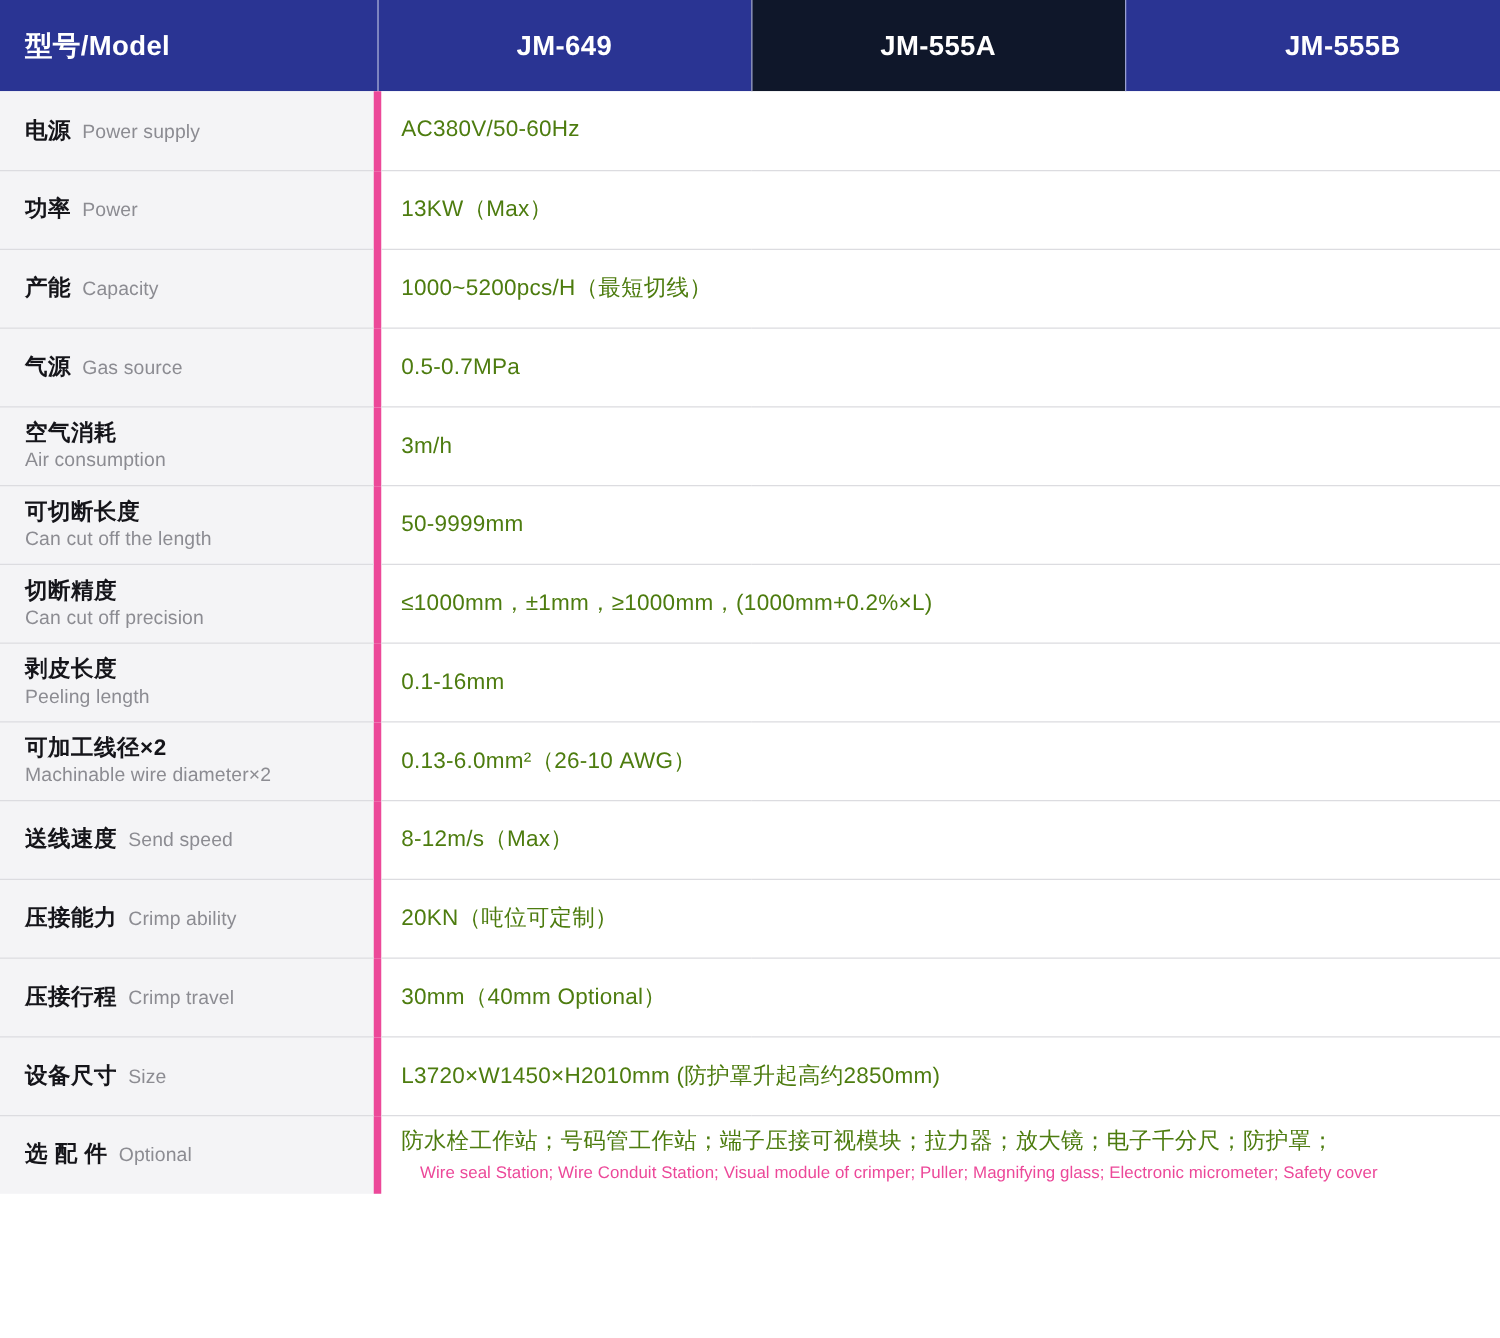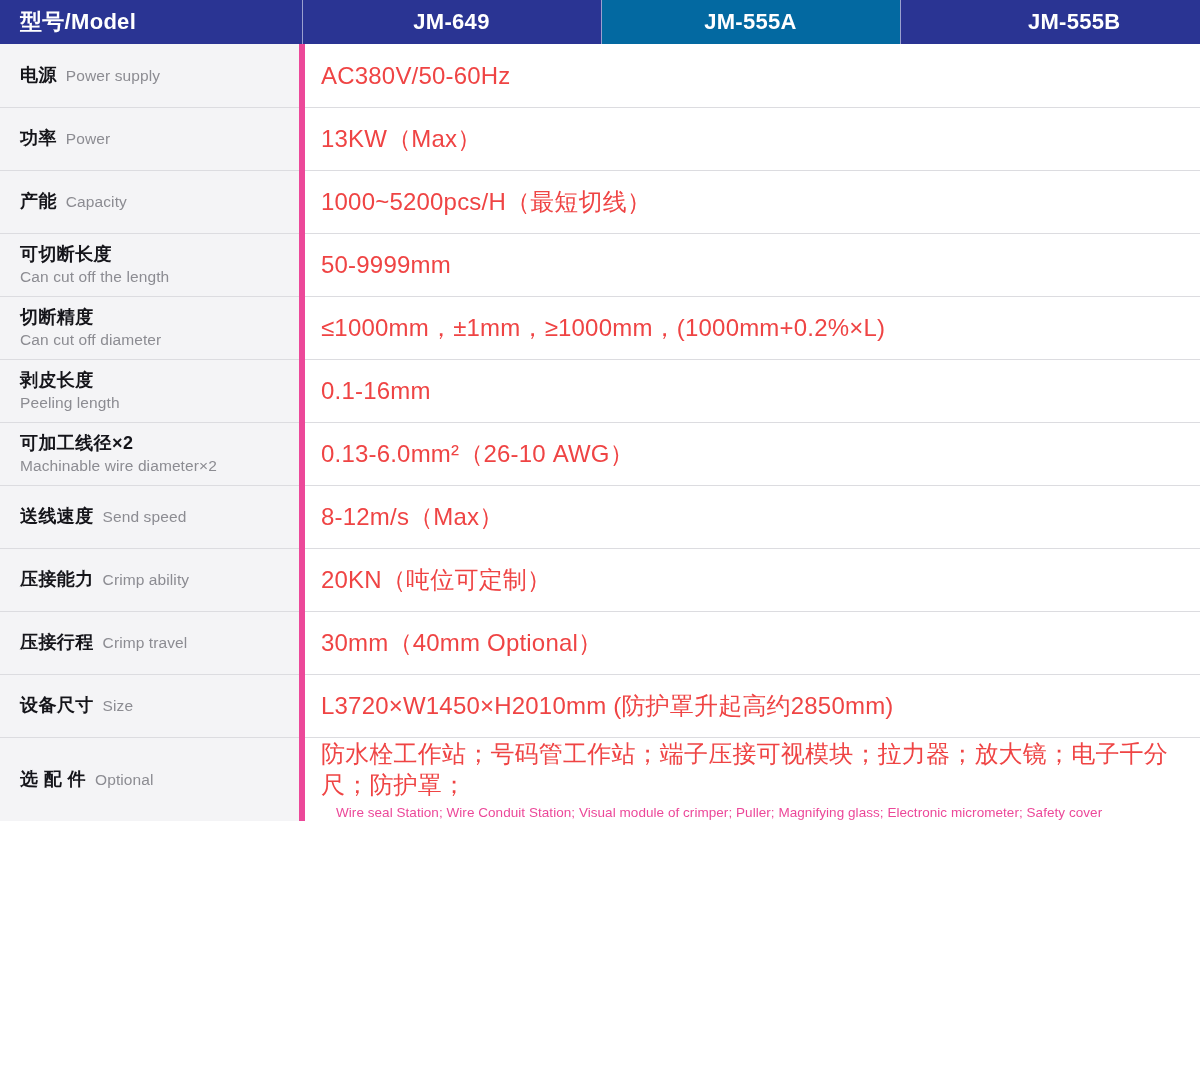--- a/index.html
+++ b/index.html
@@ -19,21 +19,21 @@
   .spec-table {
     width: 1200px;
     border-collapse: collapse;
     table-layout: fixed;
   }
 
   
   .spec-table thead th {
     background: #2a3493;
     color: #ffffff;
-    height: 44px;
+    height: 73px;
     padding: 0 0 0 20px;
     font-size: 22px;
     font-weight: bold;
     letter-spacing: 0.3px;
     text-align: left;
     vertical-align: middle;
     border-right: 1px solid #9aa0cf;
     white-space: nowrap;
   }
   .spec-table thead th.model-col {
@@ -79,70 +79,81 @@
     color: #8c8c92;
     letter-spacing: 0.1px;
   }
   
   .label-cell.inline .lbl-en { margin-left: 9px; }
   
   .label-cell.stacked .lbl-cn { display: block; }
   .label-cell.stacked .lbl-en { display: block; margin-top: 1px; }
 
   .val-main {
-    font-size: 24px;
-    color: #ef4444;
+    font-size: 18px;
+    color: #4d7c0f;
     letter-spacing: 0.2px;
   }
   .val-sub {
     display: block;
     font-size: 13.5px;
     color: #ec4899;
     margin-top: 4px;
     letter-spacing: 0.05px;
     margin-left: 15px;
   }
   .value-cell.two-line .val-main { display: block; }
 </style>
 </head>
 <body>
 
 <table class="spec-table">
   <thead>
     <tr>
       <th class="label-col" style="width: 302px; background: rgb(42, 52, 147); color: rgb(255, 255, 255);">型号/Model</th>
       <th class="model-col" style="width: 299px; background: rgb(42, 52, 147); color: rgb(255, 255, 255);">JM-649</th>
-      <th class="model-col" style="width: 299px; background: #0369a1; color: rgb(255, 255, 255); margin-top: 30px;">JM-555A</th>
+      <th class="model-col" style="width: 299px; background: #0f172a; color: rgb(255, 255, 255); margin-top: 30px;">JM-555A</th>
       <th class="model-col" style="width: 300px; background: rgb(42, 52, 147); color: rgb(255, 255, 255); padding-left: 48px;">JM-555B</th>
     </tr>
   </thead>
   <tbody id="spec-body">
       <tr>
         <td class="label-cell inline"><span class="lbl-cn">电源</span><span class="lbl-en">Power supply</span></td>
         <td class="value-cell" colspan="3"><span class="val-main">AC380V/50-60Hz</span></td>
       </tr>
       <tr>
         <td class="label-cell inline"><span class="lbl-cn">功率</span><span class="lbl-en">Power</span></td>
         <td class="value-cell" colspan="3"><span class="val-main">13KW（Max）</span></td>
       </tr>
       <tr>
         <td class="label-cell inline"><span class="lbl-cn">产能</span><span class="lbl-en">Capacity</span></td>
         <td class="value-cell" colspan="3"><span class="val-main">1000~5200pcs/H（最短切线）</span></td>
       </tr>
       <tr>
+        <td class="label-cell inline"><span class="lbl-cn">气源</span><span class="lbl-en">Gas source</span></td>
+        <td class="value-cell" colspan="3"><span class="val-main">0.5-0.7MPa</span></td>
+      </tr>
+      <tr>
+        <td class="label-cell stacked">
+          <span class="lbl-cn">空气消耗</span>
+          <span class="lbl-en">Air consumption</span>
+        </td>
+        <td class="value-cell" colspan="3"><span class="val-main">3m/h</span></td>
+      </tr>
+      <tr>
         <td class="label-cell stacked">
           <span class="lbl-cn">可切断长度</span>
           <span class="lbl-en">Can cut off the length</span>
         </td>
         <td class="value-cell" colspan="3"><span class="val-main">50-9999mm</span></td>
       </tr>
       <tr>
         <td class="label-cell stacked">
           <span class="lbl-cn">切断精度</span>
-          <span class="lbl-en">Can cut off diameter</span>
+          <span class="lbl-en">Can cut off precision</span>
         </td>
         <td class="value-cell" colspan="3"><span class="val-main">≤1000mm，±1mm，≥1000mm，(1000mm+0.2%×L)</span></td>
       </tr>
       <tr>
         <td class="label-cell stacked">
           <span class="lbl-cn">剥皮长度</span>
           <span class="lbl-en">Peeling length</span>
         </td>
         <td class="value-cell" colspan="3"><span class="val-main">0.1-16mm</span></td>
       </tr>

